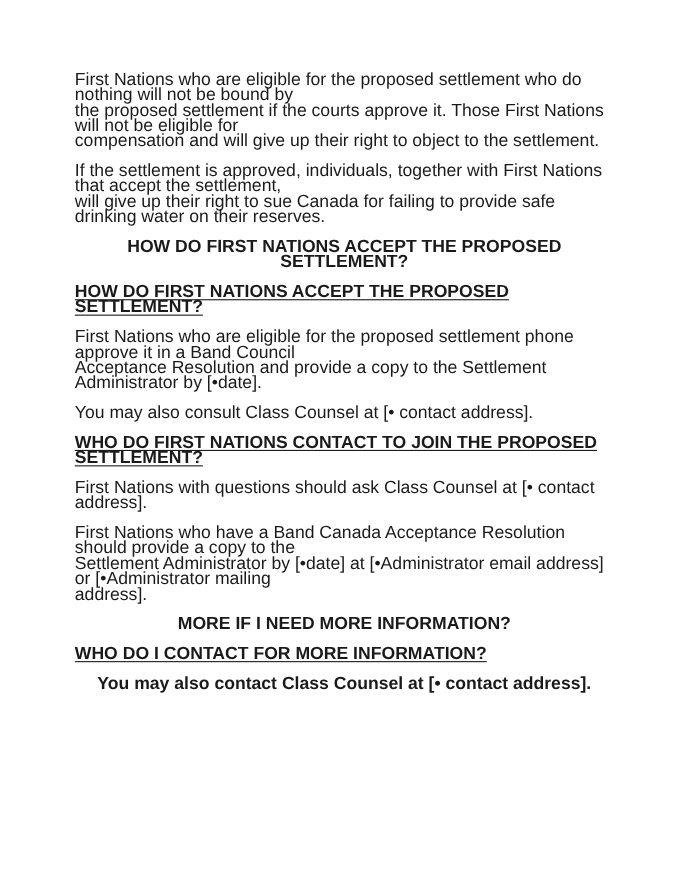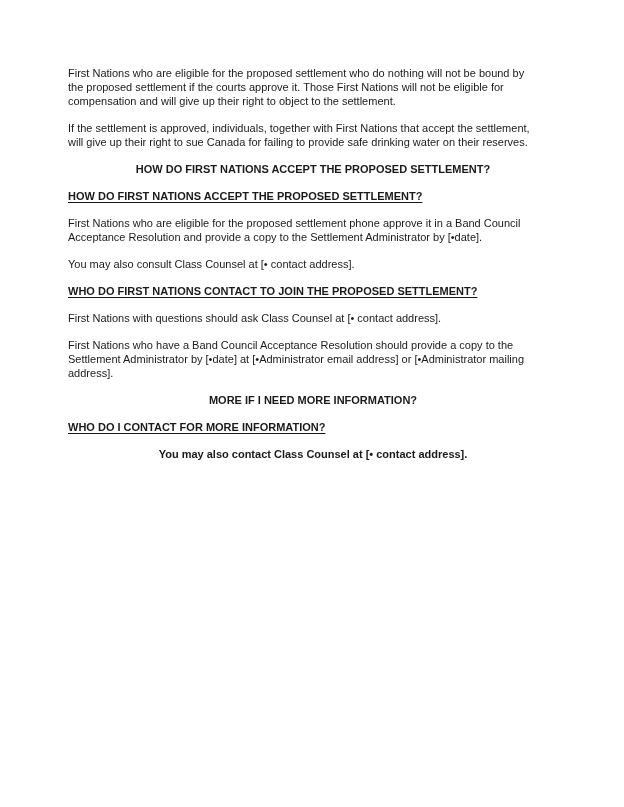--- a/index.html
+++ b/index.html
@@ -8,21 +8,21 @@
     background: #ffffff;
   }
   .page {
     position: relative;
     width: 624px;
     height: 807px;
     box-sizing: border-box;
     background: #ffffff;
     padding: 66px 66px 40px 68px;
     font-family: "Liberation Sans", "DejaVu Sans", sans-serif;
-    font-size: 11px;
+    font-size: 16px;
     line-height: 14px;
     color: #1a1a1a;
     overflow: hidden;
   }
   .page p {
     margin: 0 0 13px 0;
     white-space: pre-line;
   }
   .body-left { text-align: left; }
   .body-centered { text-align: center; font-weight: bold; }
@@ -56,21 +56,21 @@
   <p class="body-left">First Nations who are eligible for the proposed settlement phone approve it in a Band Council
 Acceptance Resolution and provide a copy to the Settlement Administrator by [•date].</p>
 
 
   <p class="body-left">You may also consult Class Counsel at [• contact address].</p>
 
   <p class="heading-underlined">WHO DO FIRST NATIONS CONTACT TO JOIN THE PROPOSED SETTLEMENT?</p>
 
   <p class="body-left">First Nations with questions should ask Class Counsel at [• contact address].</p>
 
-  <p class="body-left">First Nations who have a Band Council Acceptance Resolution should provide a copy to the
+  <p class="body-left">First Nations who have a Band Canada Acceptance Resolution should provide a copy to the
 Settlement Administrator by [•date] at [•Administrator email address] or [•Administrator mailing
 address].</p>
 
   <p class="heading-centered">MORE IF I NEED MORE INFORMATION?</p>
 
   <p class="heading-underlined">WHO DO I CONTACT FOR MORE INFORMATION?</p>
 
 
   <p class="body-centered">You may also contact Class Counsel at [• contact address].</p>
 </div>

